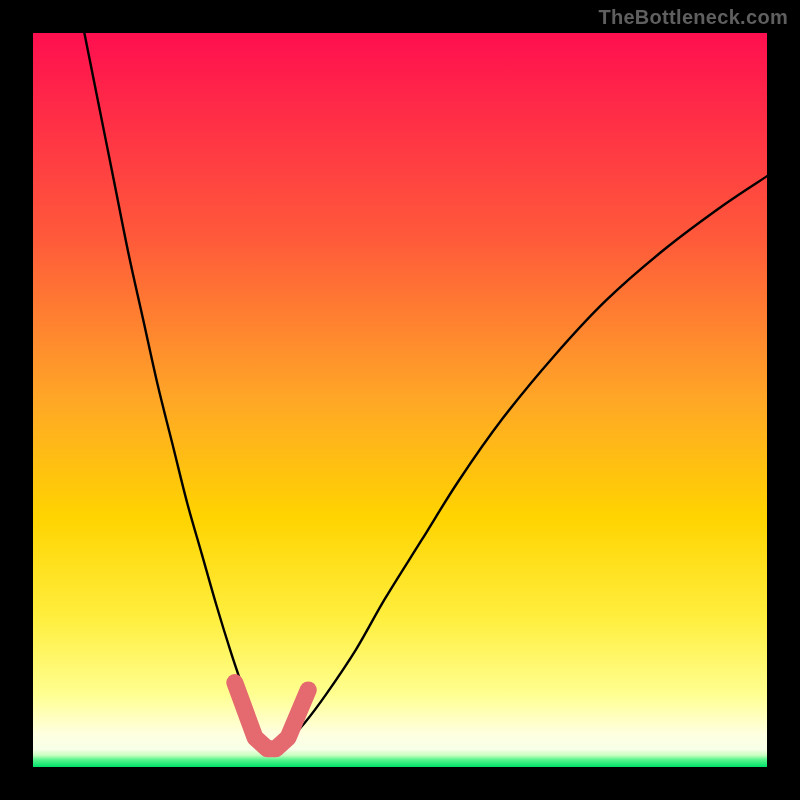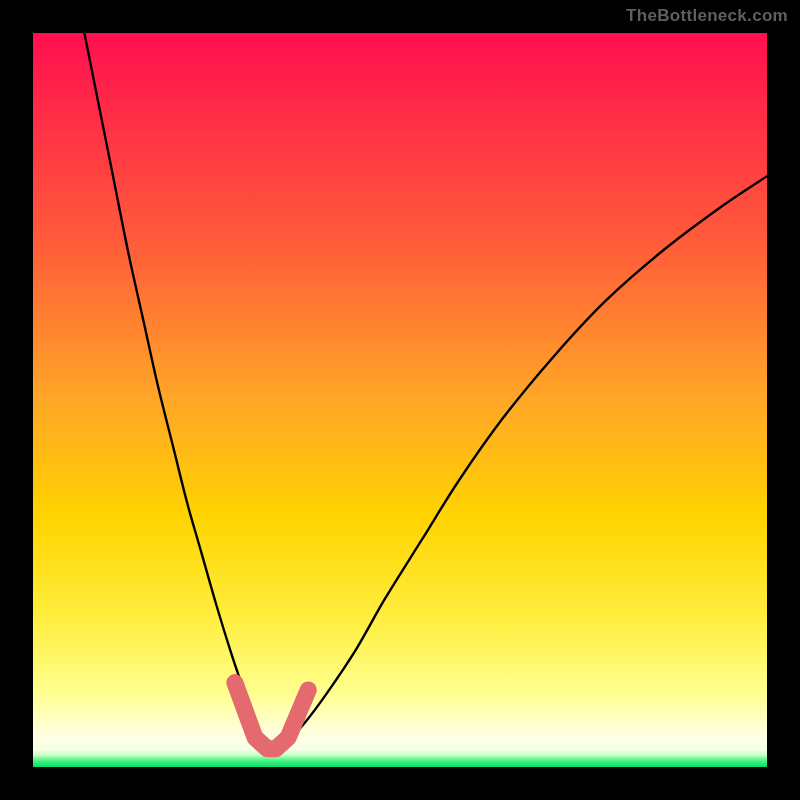--- a/index.html
+++ b/index.html
@@ -14,21 +14,21 @@
     width: 800px;
     height: 800px;
     background: #000000;
     position: relative;
   }
   .watermark {
     position: absolute;
     top: 6px;
     right: 12px;
     font-family: Arial, Helvetica, sans-serif;
-    font-size: 17px;
+    font-size: 20px;
     font-weight: 600;
     color: #5f5f5f;
     letter-spacing: 0.3px;
   }
   svg {
     position: absolute;
     top: 0;
     left: 0;
   }
 </style>

